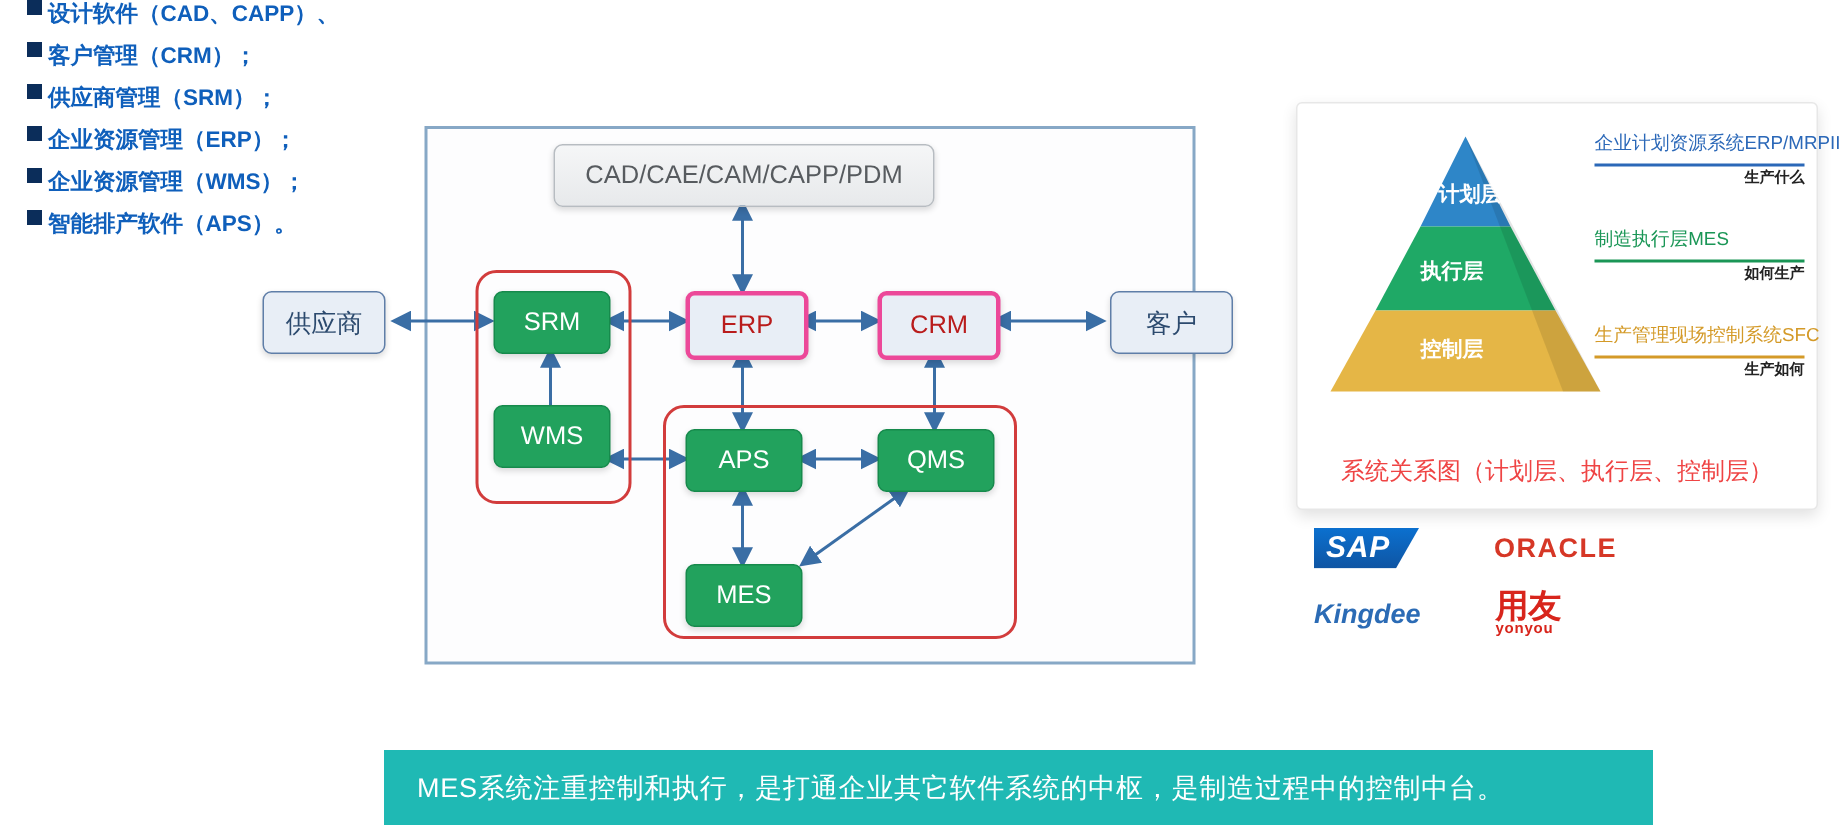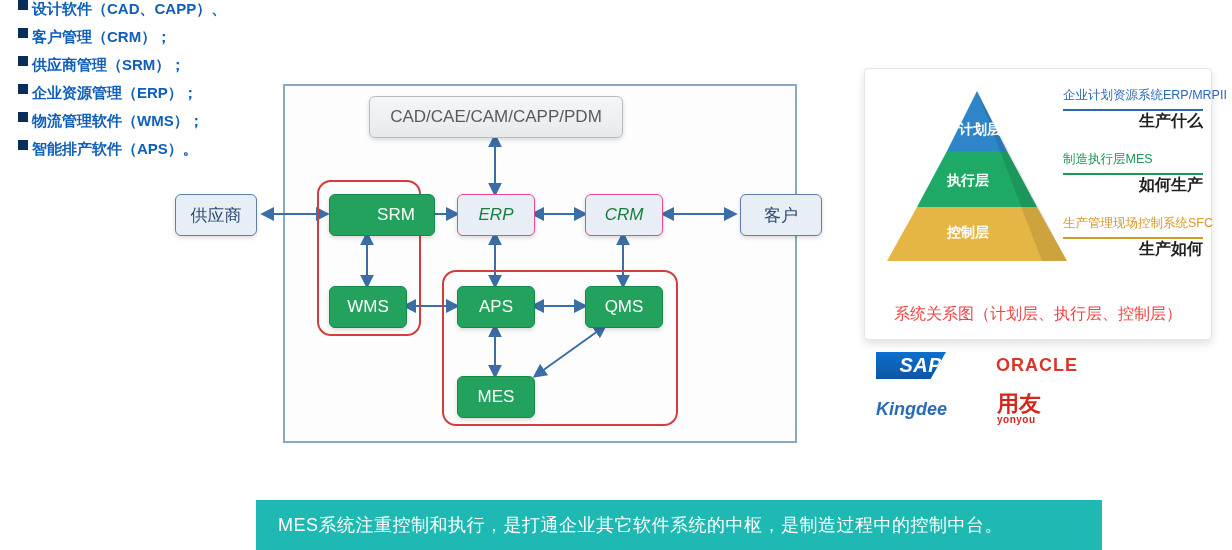--- a/index.html
+++ b/index.html
@@ -64,23 +64,22 @@
     border: 1px solid #5f7ea8;
     color: #2c4a6e;
   }
   .diagram .topbox {
     background: linear-gradient(#f5f6f7, #e7e9eb);
     border: 1px solid #b7bcc1;
     color: #575b5f;
   }
   .diagram .midblue {
     background: #e8eef6;
-    border: 1px solid #ec4899;
-    color: #15803d;
-    font-style: italic;
+    border: 3px solid #ec4899;
+    color: #b91c1c;
   }
   .diagram .green {
     background: #22a25d;
     border: 1px solid #168a4c;
     color: #fff;
   }
   .diagram .redgroup1, .diagram .redgroup2 {
     position: absolute;
     border: 2px solid #d23c3c;
     border-radius: 14px;
@@ -125,21 +124,21 @@
     left: 198px;
   }
   .pyramid .legend-top {
     position: absolute;
     font-size: 12.5px;
     left: 198px; right: 8px;
     white-space: nowrap;
   }
   .pyramid .legend-bot {
     position: absolute;
-    font-size: 16px;
+    font-size: 10px;
     font-weight: 700;
     color: #222;
     right: 8px;
     white-space: nowrap;
   }
   .pyramid .caption {
     position: absolute;
     bottom: 14px;
     left: 0; right: 0;
     text-align: center;
@@ -161,21 +160,21 @@
   }
   .logos .sap {
     background: linear-gradient(#0b70cf, #0f55a3);
     color: #fff;
     font-weight: 800;
     font-style: italic;
     font-size: 20px;
     padding: 2px 4px 2px 8px;
     position: relative;
     width: 58px;
-    text-align: right;
+    text-align: left;
     letter-spacing: 0.5px;
     clip-path: polygon(0 0, 100% 0, 78% 100%, 0 100%);
   }
   .logos .oracle {
     color: #d63726;
     font-weight: 600;
     font-size: 18px;
     letter-spacing: 1px;
     font-family: Arial, sans-serif;
   }
@@ -230,21 +229,21 @@
     <div class="row">
         <span class="sq"></span>
         <span>供应商管理（SRM）；</span>
       </div>
     <div class="row">
         <span class="sq"></span>
         <span>企业资源管理（ERP）；</span>
       </div>
     <div class="row">
         <span class="sq"></span>
-        <span>物流管理软件（WMS）；</span>
+        <span>企业资源管理（WMS）；</span>
       </div>
     <div class="row">
         <span class="sq"></span>
         <span>智能排产软件（APS）。</span>
       </div>
   </div>
 
   <div class="diagram">
 
     <svg class="lines" viewBox="0 0 510 355">
@@ -279,25 +278,25 @@
 
         <line x1="120" y1="220" x2="172" y2="220"></line>
       </g>
     </svg>
 
     <div class="redgroup1" style="left:32px; top:94px; width:100px; height:152px;"></div>
     <div class="redgroup2" style="left:157px; top:184px; width:232px; height:152px;"></div>
 
     <div class="box topbox" style="left:84px; top:10px; width:252px; height:40px;">CAD/CAE/CAM/CAPP/PDM</div>
 
-    <div class="box green" style="left:44px;  top:108px; width:76px; height:40px;padding-left:28px;">SRM</div>
+    <div class="box green" style="left:44px;  top:108px; width:76px; height:40px;">SRM</div>
     <div class="box midblue" style="left:172px; top:108px; width:76px; height:40px;">ERP</div>
     <div class="box midblue" style="left:300px; top:108px; width:76px; height:40px;text-align:right;">CRM</div>
 
-    <div class="box green" style="left:44px;  top:200px; width:76px; height:40px;">WMS</div>
+    <div class="box green" style="left:44px;  top:184px; width:76px; height:40px;">WMS</div>
     <div class="box green" style="left:300px; top:200px; width:76px; height:40px;">QMS</div>
     <div class="box green" style="left:172px; top:200px; width:76px; height:40px;">APS</div>
 
     <div class="box green" style="left:172px; top:290px; width:76px; height:40px;">MES</div>
 
     <div class="obox box" style="left:-110px; top:108px; width:80px; height:40px;">供应商</div>
     <div class="obox box" style="left:455px;  top:108px; width:80px; height:40px;">客户</div>
   </div>
 
   <div class="pyramid">

